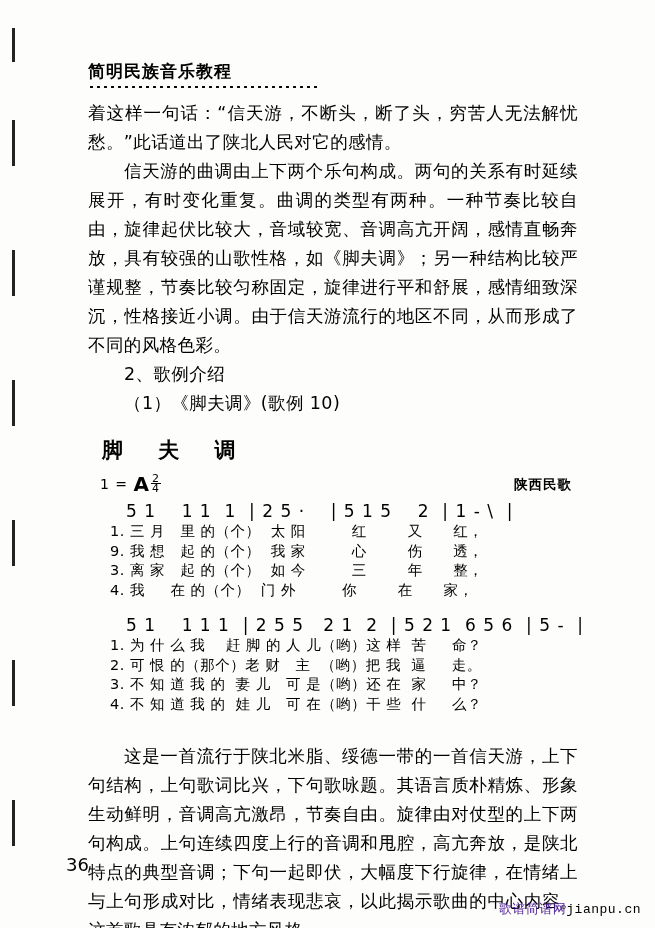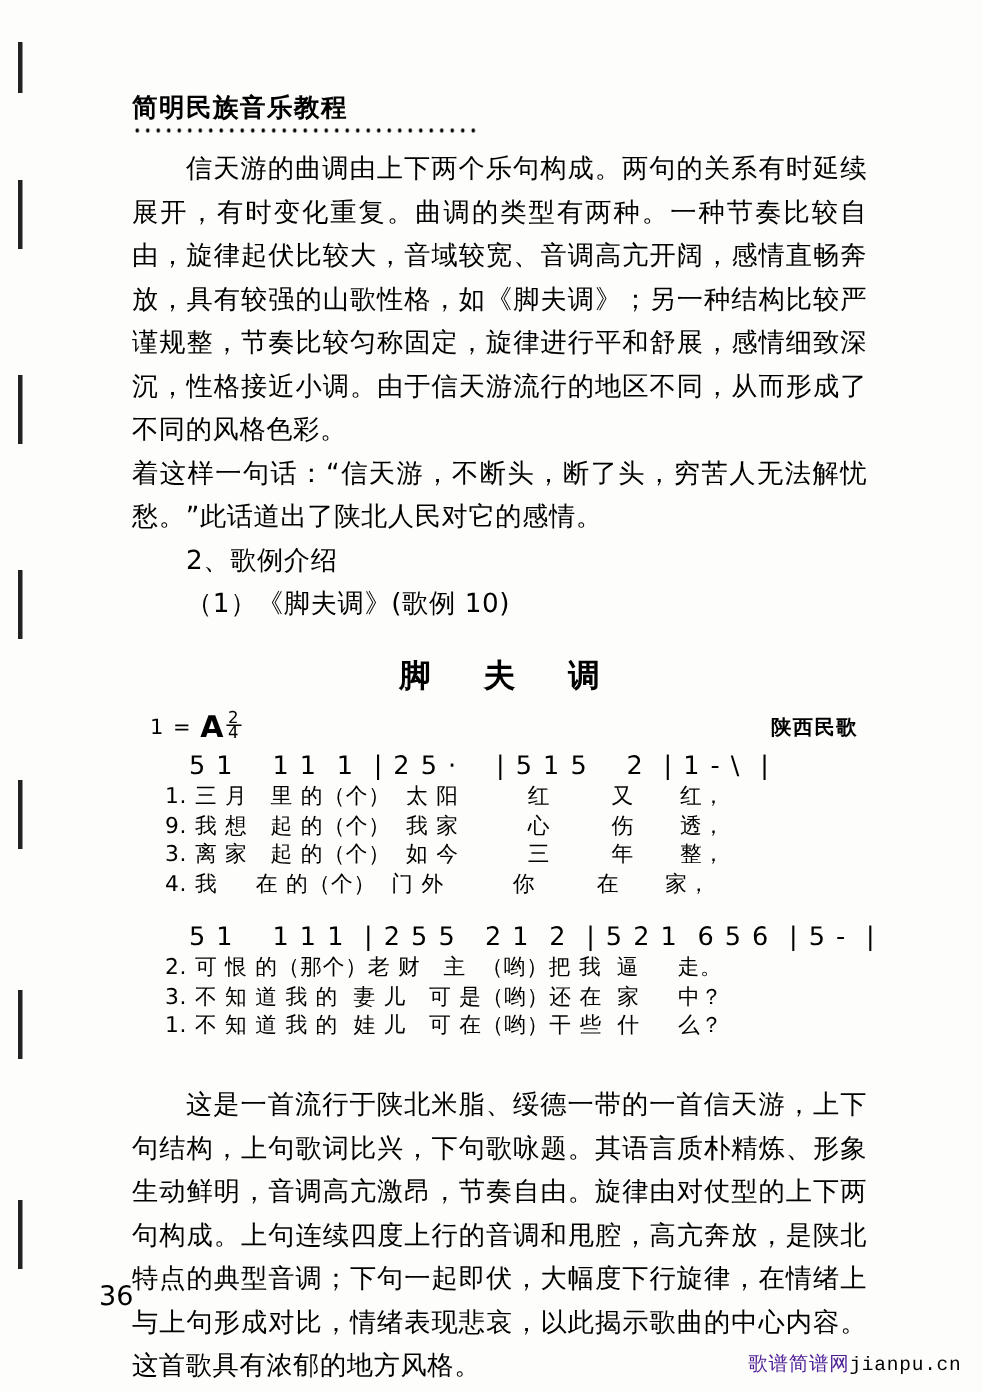--- a/index.html
+++ b/index.html
@@ -57,21 +57,21 @@
     line-height: 29px;
     text-align: justify;
     text-justify: inter-ideograph;
     letter-spacing: 0.4px;
     font-family: "DejaVu Sans", sans-serif;
   }
   p.indent2 { text-indent: 36px; }
   .gap { height: 8px; }
 
   .song-title {
-    text-align: center;
+    text-align: left;
     font-size: 21px;
     font-weight: bold;
     letter-spacing: 14px;
     margin: 18px 0 6px 0;
     padding-left: 14px;
   }
   .score {
     position: relative;
     width: 490px;
     font-family: "DejaVu Sans", sans-serif;
@@ -161,22 +161,22 @@
   <div class="tick" style="top:380px;height:46px;"></div>
   <div class="tick" style="top:520px;height:46px;"></div>
   <div class="tick" style="top:660px;height:46px;"></div>
   <div class="tick" style="top:800px;height:46px;"></div>
 
   <div class="content">
 
     <div class="header-title">简明民族音乐教程</div>
     <div class="header-rule"></div>
 
+    <p class="body">着这样一句话：“信天游，不断头，断了头，穷苦人无法解忧愁。”此话道出了陕北人民对它的感情。</p>
     <p class="body indent2">信天游的曲调由上下两个乐句构成。两句的关系有时延续展开，有时变化重复。曲调的类型有两种。一种节奏比较自由，旋律起伏比较大，音域较宽、音调高亢开阔，感情直畅奔放，具有较强的山歌性格，如《脚夫调》；另一种结构比较严谨规整，节奏比较匀称固定，旋律进行平和舒展，感情细致深沉，性格接近小调。由于信天游流行的地区不同，从而形成了不同的风格色彩。</p>
-    <p class="body">着这样一句话：“信天游，不断头，断了头，穷苦人无法解忧愁。”此话道出了陕北人民对它的感情。</p>
     <p class="body indent2">2、歌例介绍</p>
     <p class="body indent2">（1）《脚夫调》(歌例 10)</p>
 
     <div class="song-title">脚 夫 调</div>
 
     <div class="score">
 
       <div class="score-meta">
         <span class="key-sig">
           <span>1 = </span><span class="big">A</span><span class="frac"><span class="num">2</span><span>4</span></span>
@@ -187,23 +187,24 @@
       <div class="staff">
         <div class="notes-row">5 1    1 1  1  | 2 5 ·    | 5 1 5    2  | 1 - \  |</div>
         <div class="lyric-line">1. 三 月   里 的（个）  太 阳         红        又      红，</div>
         <div class="lyric-line">9. 我 想   起 的（个）  我 家         心        伤      透，</div>
         <div class="lyric-line">3. 离 家   起 的（个）  如 今         三        年      整，</div>
         <div class="lyric-line">4. 我     在 的（个）  门 外         你        在      家，</div>
       </div>
 
       <div class="staff" style="margin-top:14px;">
         <div class="notes-row">5 1    1 1 1  | 2 5 5   2 1  2  | 5 2 1  6 5 6  | 5 -  |</div>
+        <div class="lyric-line">1. 为 什 么 我    赶 脚 的 人 儿（哟）这 样  苦     命？</div>
         <div class="lyric-line">2. 可 恨 的（那个）老 财   主  （哟）把 我  逼     走。</div>
         <div class="lyric-line">3. 不 知 道 我 的  妻 儿   可 是（哟）还 在  家     中？</div>
-        <div class="lyric-line">1. 不 知 道 我 的  娃 儿   可 在（哟）干 些  什     么？</div>
+        <div class="lyric-line">4. 不 知 道 我 的  娃 儿   可 在（哟）干 些  什     么？</div>
       </div>
 
     </div>
 
     <div class="gap"></div>
     <p class="body indent2" style="margin-top:16px;">这是一首流行于陕北米脂、绥德一带的一首信天游，上下句结构，上句歌词比兴，下句歌咏题。其语言质朴精炼、形象生动鲜明，音调高亢激昂，节奏自由。旋律由对仗型的上下两句构成。上句连续四度上行的音调和甩腔，高亢奔放，是陕北特点的典型音调；下句一起即伏，大幅度下行旋律，在情绪上与上句形成对比，情绪表现悲哀，以此揭示歌曲的中心内容。这首歌具有浓郁的地方风格。</p>
 
   </div>
 
   <div class="page-number">36</div>

